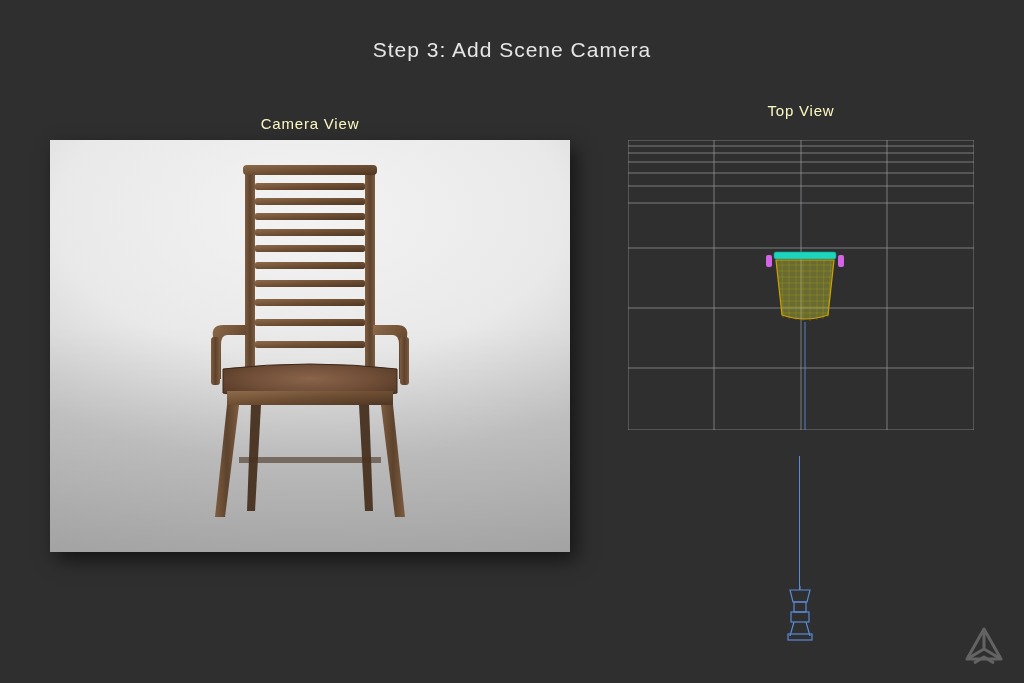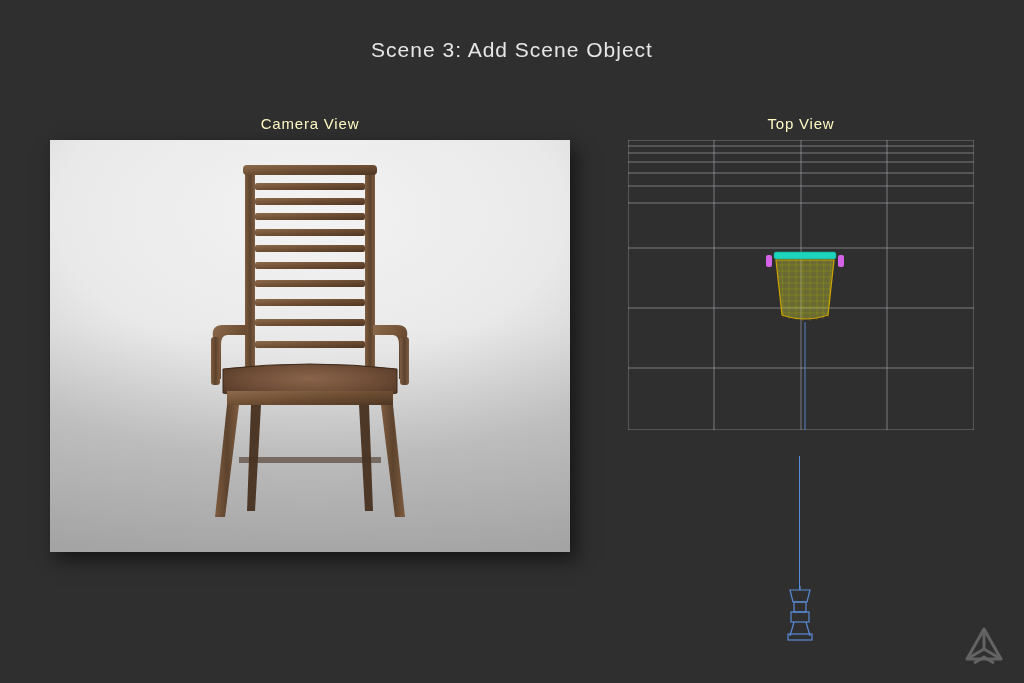--- a/index.html
+++ b/index.html
@@ -20,21 +20,21 @@
   }
   .panel-label {
     position: absolute;
     font-size: 15px;
     font-weight: 400;
     letter-spacing: .8px;
     color: #fef9c3;
     text-align: center;
   }
   .label-camera { top: 115px; left: 50px;  width: 520px; }
-  .label-top    { top: 115px; left: 628px; width: 346px; }
+  .label-top    { top: 102px; left: 628px; width: 346px; }
 
   
   .camera-view {
     position: absolute;
     left: 50px;
     top: 140px;
     width: 520px;
     height: 412px;
     background: radial-gradient(ellipse 140% 100% at 50% 18%,
                  #f3f3f3 0%, #e9e9e9 35%, #c9c9c9 60%, #b3b3b3 100%);
@@ -80,21 +80,21 @@
   .watermark {
     position: absolute;
     right: 16px;
     bottom: 14px;
     opacity: .55;
   }
 </style>
 </head>
 <body>
 
-<div class="page-title">Scene 3: Add Scene Object</div>
+<div class="page-title">Step 3: Add Scene Camera</div>
 
 <div class="panel-label label-camera">Camera View</div>
 <div class="panel-label label-top">Top View</div>
 
 <div class="camera-view">
   <div class="floor-shade"></div>
 
   <svg class="chair" viewBox="0 0 210 360">
     <defs>
       <linearGradient id="wood" x1="0" y1="0" x2="1" y2="1">

